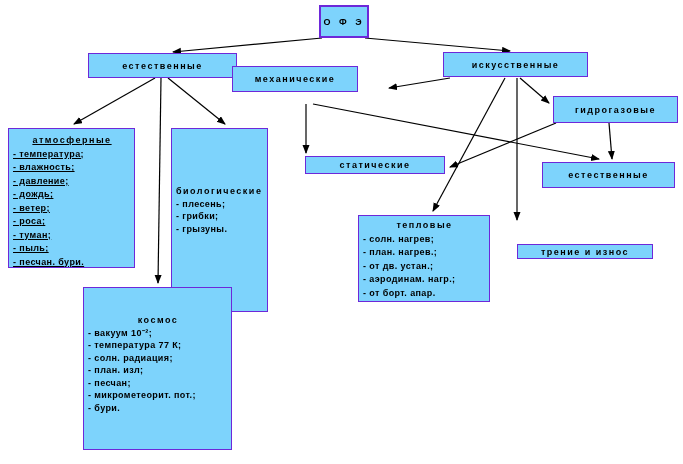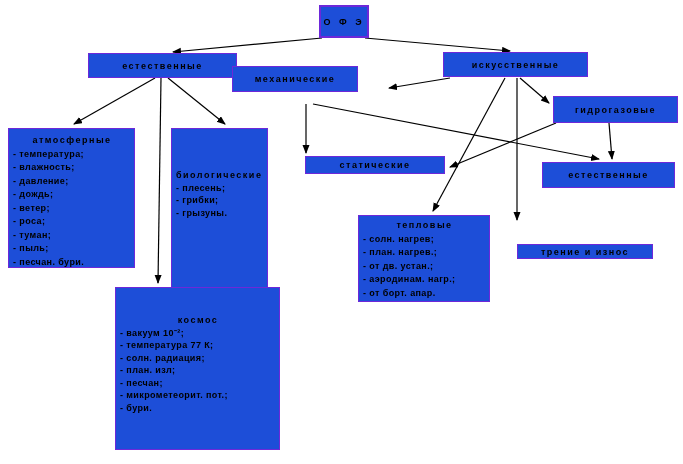--- a/index.html
+++ b/index.html
@@ -7,21 +7,21 @@
     position:relative;
     width:683px;height:464px;
     background:#fff;
     font-family:"Liberation Sans", sans-serif;
     overflow:hidden;
   }
   svg.wires{position:absolute;left:0;top:0;width:683px;height:464px;pointer-events:none;}
   .node{
     position:absolute;
     border:1px solid #6d28d9;
-    background:#1d4ed8;
+    background:#7dd3fc;
     color:#000;
     font-size:9px;
     font-weight:bold;
     letter-spacing:1.5px;
     display:flex;
     align-items:center;
     justify-content:center;
     text-align:center;
     box-sizing:border-box;
   }
@@ -90,45 +90,45 @@
     <span class="box-title">тепловые</span>
     <div>
         <div class="list-item">- солн. нагрев;</div>
         <div class="list-item">- план. нагрев.;</div>
         <div class="list-item">- от дв. устан.;</div>
         <div class="list-item">- аэродинам. нагр.;</div>
         <div class="list-item">- от борт. апар.</div>
       </div>
   </div>
 
-  <div class="node listbox lh13" style="left:8px;top:128px;width:127px;height:140px;padding-top:5px;">
+  <div class="node listbox lh13" style="left:8px;top:128px;width:127px;height:140px;padding-top:5px;text-decoration:underline;">
     <span class="box-title">атмосферные</span>
     <div>
         <div class="list-item">- температура;</div>
         <div class="list-item">- влажность;</div>
         <div class="list-item">- давление;</div>
         <div class="list-item">- дождь;</div>
         <div class="list-item">- ветер;</div>
         <div class="list-item">- роса;</div>
         <div class="list-item">- туман;</div>
         <div class="list-item">- пыль;</div>
         <div class="list-item">- песчан. бури.</div>
       </div>
   </div>
 
-  <div class="node listbox lh12" style="left:171px;top:128px;width:97px;height:184px;padding-top:40px;">
+  <div class="node listbox lh12" style="left:171px;top:128px;width:97px;height:184px;padding-top:56px;">
     <span class="box-title left">биологические</span>
     <div>
         <div class="list-item">- плесень;</div>
         <div class="list-item">- грибки;</div>
         <div class="list-item">- грызуны.</div>
       </div>
   </div>
 
-  <div class="node listbox lh12" style="left:83px;top:287px;width:165px;height:163px;padding-top:26px;margin-left:32px;">
+  <div class="node listbox lh12" style="left:83px;top:287px;width:149px;height:163px;padding-top:26px;">
     <span class="box-title">космос</span>
     <div>
         <div class="list-item">- вакуум 10⁻²;</div>
         <div class="list-item">- температура 77 К;</div>
         <div class="list-item">- солн. радиация;</div>
         <div class="list-item">- план. изл;</div>
         <div class="list-item">- песчан;</div>
         <div class="list-item">- микрометеорит. пот.;</div>
         <div class="list-item">- бури.</div>
       </div>

